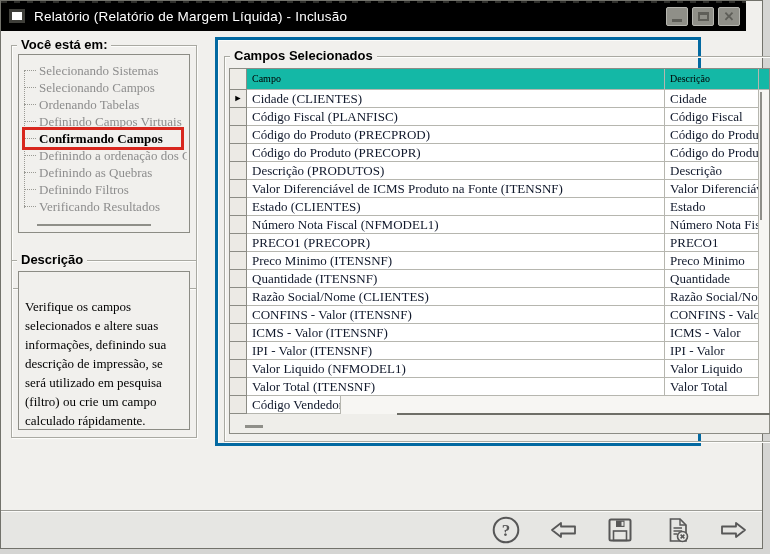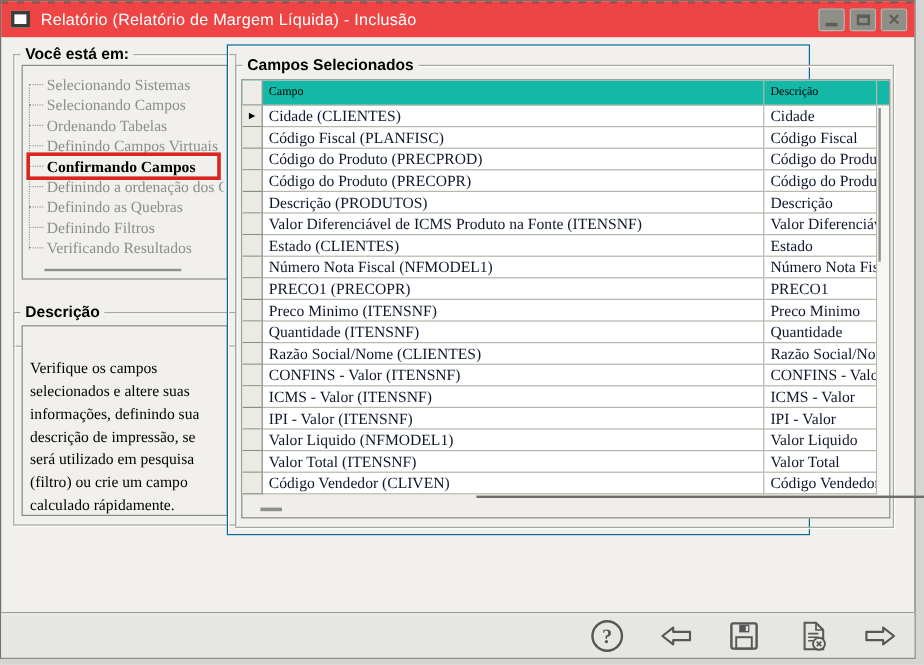--- a/index.html
+++ b/index.html
@@ -7,22 +7,22 @@
   body {
     width:770px; height:554px; position:relative; overflow:hidden;
     background:#d5d5d3; font-family:"Liberation Sans", sans-serif;
   }
   .window {
     position:absolute; left:0; top:0; width:763px; height:549px;
     background:#f1f0ed; border:1px solid #72726b;
   }
   
   .titlebar {
-    position:absolute; left:0; top:0; right:0; height:30px;
-    background:#ef4444; display:flex; align-items:center; padding:0 6px;
+    position:absolute; left:0; top:0; right:16px; height:30px;
+    background:#000000; display:flex; align-items:center; padding:0 6px;
   }
   .top-dashes {
     position:absolute; left:0; top:0; right:0; height:2px;
     background:repeating-linear-gradient(90deg,#54544e 0 6px, rgba(0,0,0,0) 6px 13px);
     opacity:.55;
   }
   .win-icon { width:16px; height:14px; background:#ffffff; border:3px solid #3e3e39; margin:0 9px 0 2px; }
   .title-text { color:#ffffff; font-size:13.5px; letter-spacing:.2px; white-space:nowrap; }
   .win-buttons { margin-left:auto; display:flex; gap:4px; }
   .win-btn {
@@ -64,22 +64,22 @@
   #list-hthumb { position:absolute; left:18px; bottom:6px; width:114px; height:2px; background:#8f8f89; }
   
   #gb-desc { left:10px; top:259px; width:186px; height:178px; }
   #desc-box {
     position:absolute; left:6px; top:10px; width:172px; height:159px;
     padding:25px 4px 0 6px; font-family:"Liberation Serif", serif;
     font-size:13px; line-height:19px; color:#000;
   }
   
   .right-panel {
-    position:absolute; left:188px; top:36px; width:486px; height:409px;
-    border:1px solid #0369a1; box-shadow:inset 1px 1px 0 #fbfbf9;
+    position:absolute; left:214px; top:36px; width:486px; height:409px;
+    border:3px solid #0369a1; box-shadow:inset 1px 1px 0 #fbfbf9;
   }
   #gb-campos { left:6px; top:16px; width:549px; height:386px; }
   #grid {
     position:absolute; left:4px; top:11px; width:541px; height:366px;
     border:1px solid #8c8c85; background:#efeeea; overflow:hidden;
   }
   .ghead { display:flex; height:21px; background:#14b8a6; font-family:"Liberation Serif", serif; font-size:10px; }
   .h-sel { width:17px; border-right:1px solid #8c8c85; border-bottom:1px solid #8c8c85; background:#eeece7; }
   .h-campo { width:418px; padding-left:5px; line-height:20px; border-right:1px solid #b6b6af; border-bottom:1px solid #b6b6af; }
   .h-desc { width:94px; padding-left:5px; line-height:20px; border-right:1px solid #b6b6af; border-bottom:1px solid #b6b6af; white-space:nowrap; overflow:hidden; }
@@ -290,21 +290,20 @@
               <div class="r-gap"></div>
             </div>
             <div class="grow">
               <div class="r-sel"></div>
               <div class="r-campo">Valor Total (ITENSNF)</div>
               <div class="r-desc">Valor Total</div>
               <div class="r-gap"></div>
             </div>
             <div class="grow">
               <div class="r-sel"></div>
-              <div class="r-campo">Código Vendedor (CLIVEN)</div>
               <div class="r-desc">Código Vendedor</div>
               <div class="r-gap"></div>
             </div>
           </div>
         <div id="grid-vthumb"></div>
         <div id="grid-hthumb"></div>
       </div>
     </div>
   </div>
 

